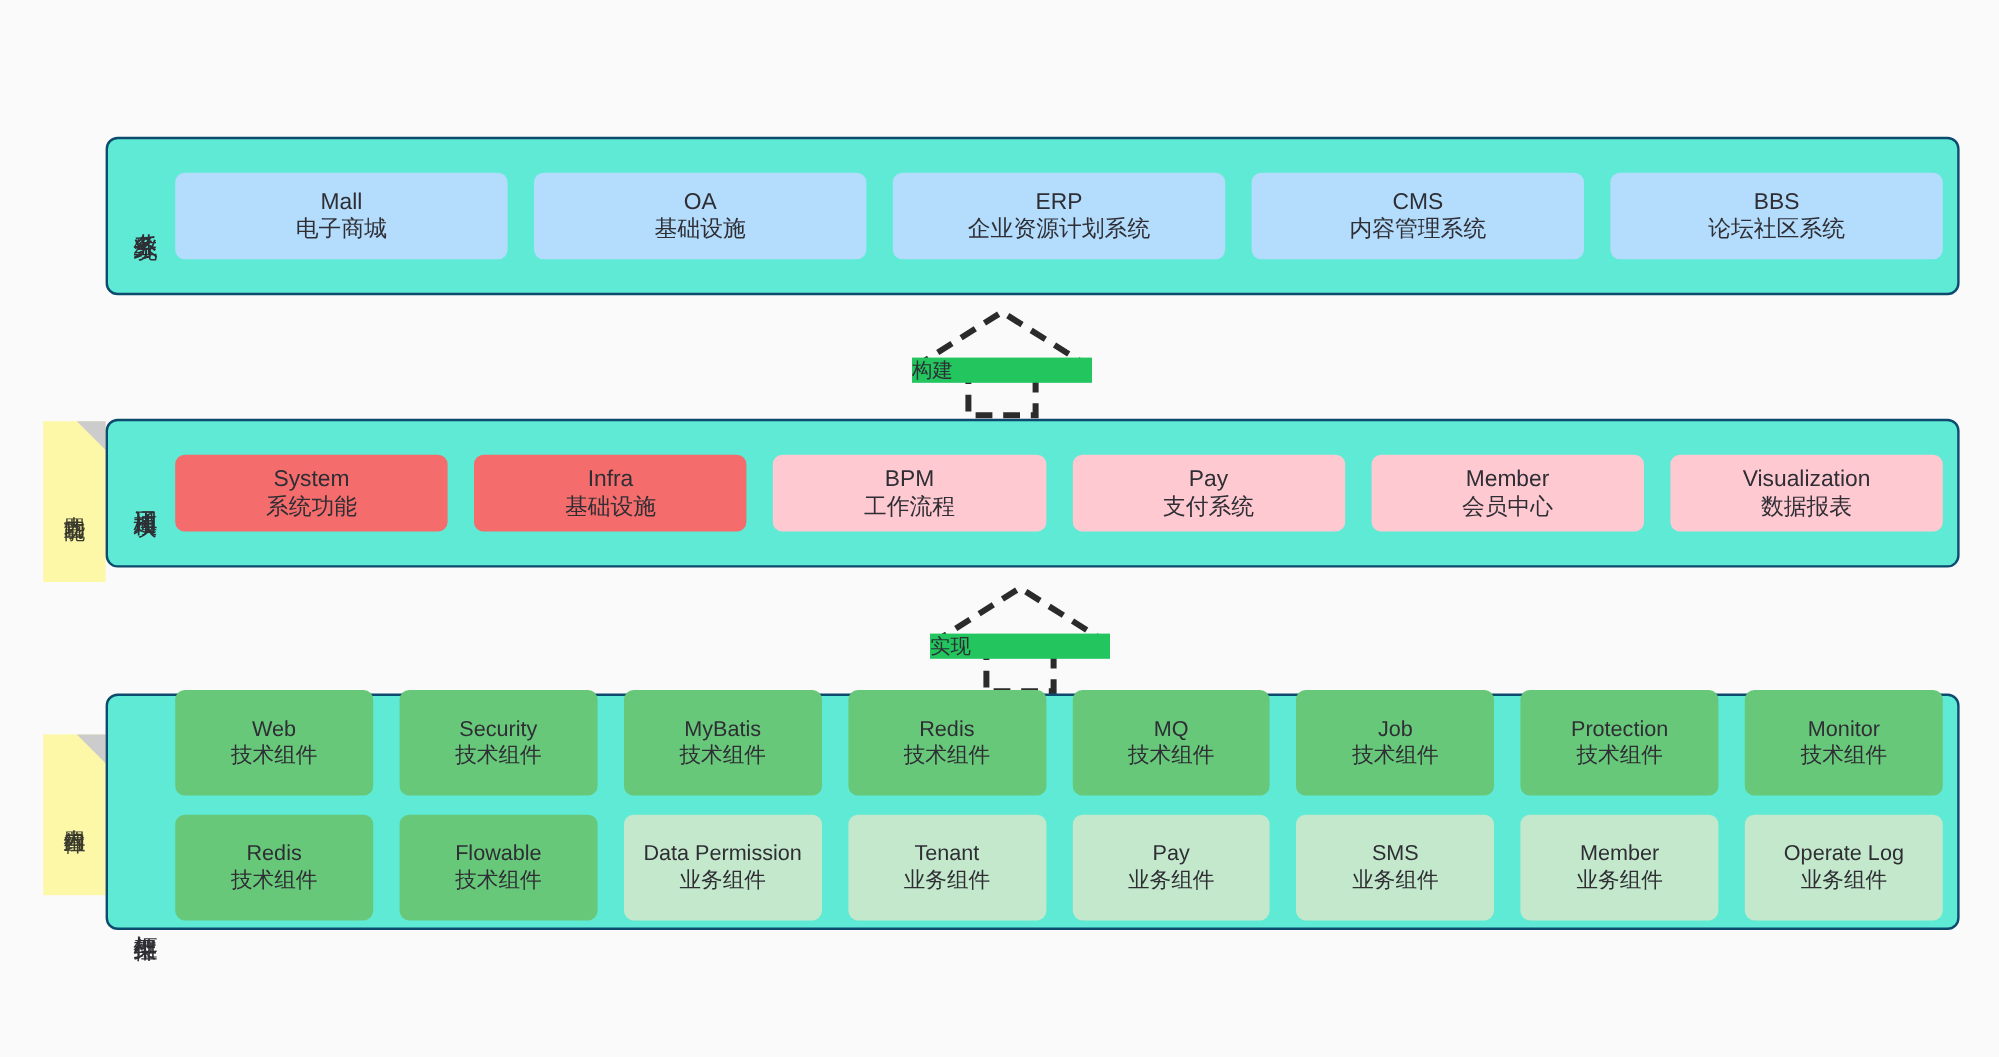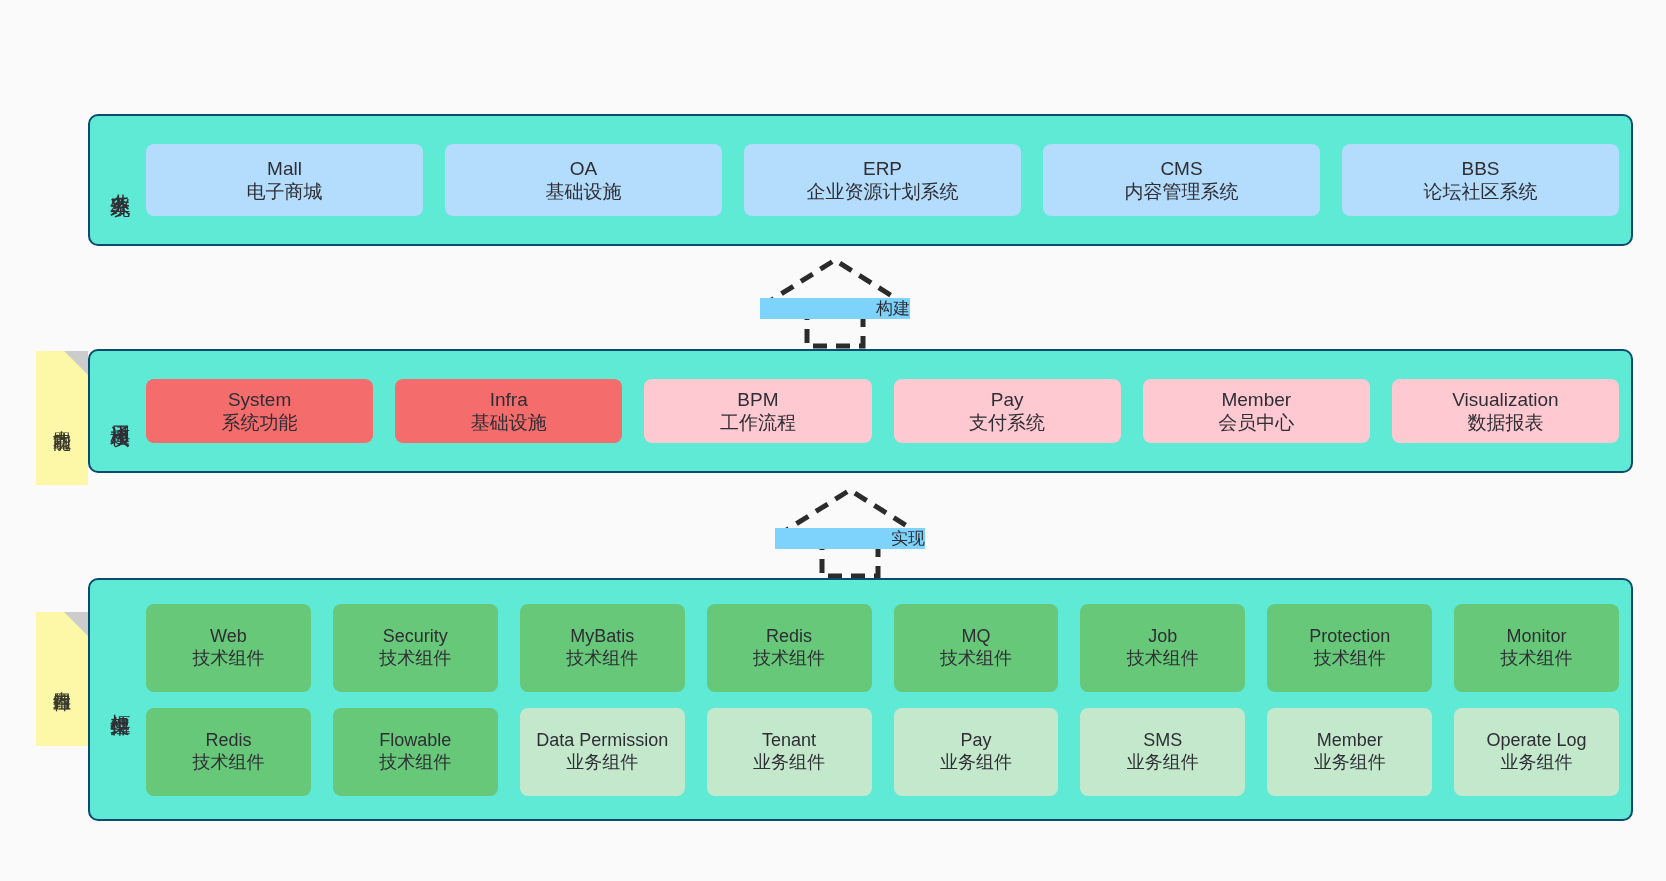--- a/index.html
+++ b/index.html
@@ -58,21 +58,21 @@
   .c-green  { background: #67c87a; }
   .c-lgreen { background: #c3e8cc; }
 
   
   #layer-business { left: 88px; top: 114px; width: 1545px; height: 132px; }
   #layer-business .cell { height: 72px; }
 
   #layer-common { left: 88px; top: 349px; width: 1545px; height: 124px; }
   #layer-common .cell { height: 64px; }
 
-  #layer-framework { left: 88px; top: 578px; width: 1545px; height: 243px; }
+  #layer-framework { left: 88px; top: 578px; width: 1545px; height: 197px; align-items: flex-end; }
   #layer-framework .cell { height: 88px; }
   #layer-framework .cell .en, #layer-framework .cell .cn { font-size: 18px; }
 
   
   .note {
     position: absolute;
     width: 52px;
     background: #fcf8a8;
     display: flex;
     align-items: center;
@@ -96,24 +96,24 @@
   #note-common { left: 36px; top: 351px; height: 134px; }
   #note-framework { left: 36px; top: 612px; height: 134px; }
 
   
   .arrow { position: absolute; width: 150px; height: 90px; }
   .arrow svg { position: absolute; left: 0; top: 0; overflow: visible; }
   .arrow .alabel {
     position: absolute;
     left: 0; right: 0;
     top: 40px;
-    text-align: right;
+    text-align: left;
     font-size: 17px;
     color: #2e2e34;
-    background: #7dd3fc;
+    background: #22c55e;
     line-height: 1;
     padding: 2px 0;
   }
   #arrow-build { left: 760px; top: 258px; }
   #arrow-impl  { left: 775px; top: 488px; }
 </style>
 </head>
 <body>
 
 <div id="canvas">

